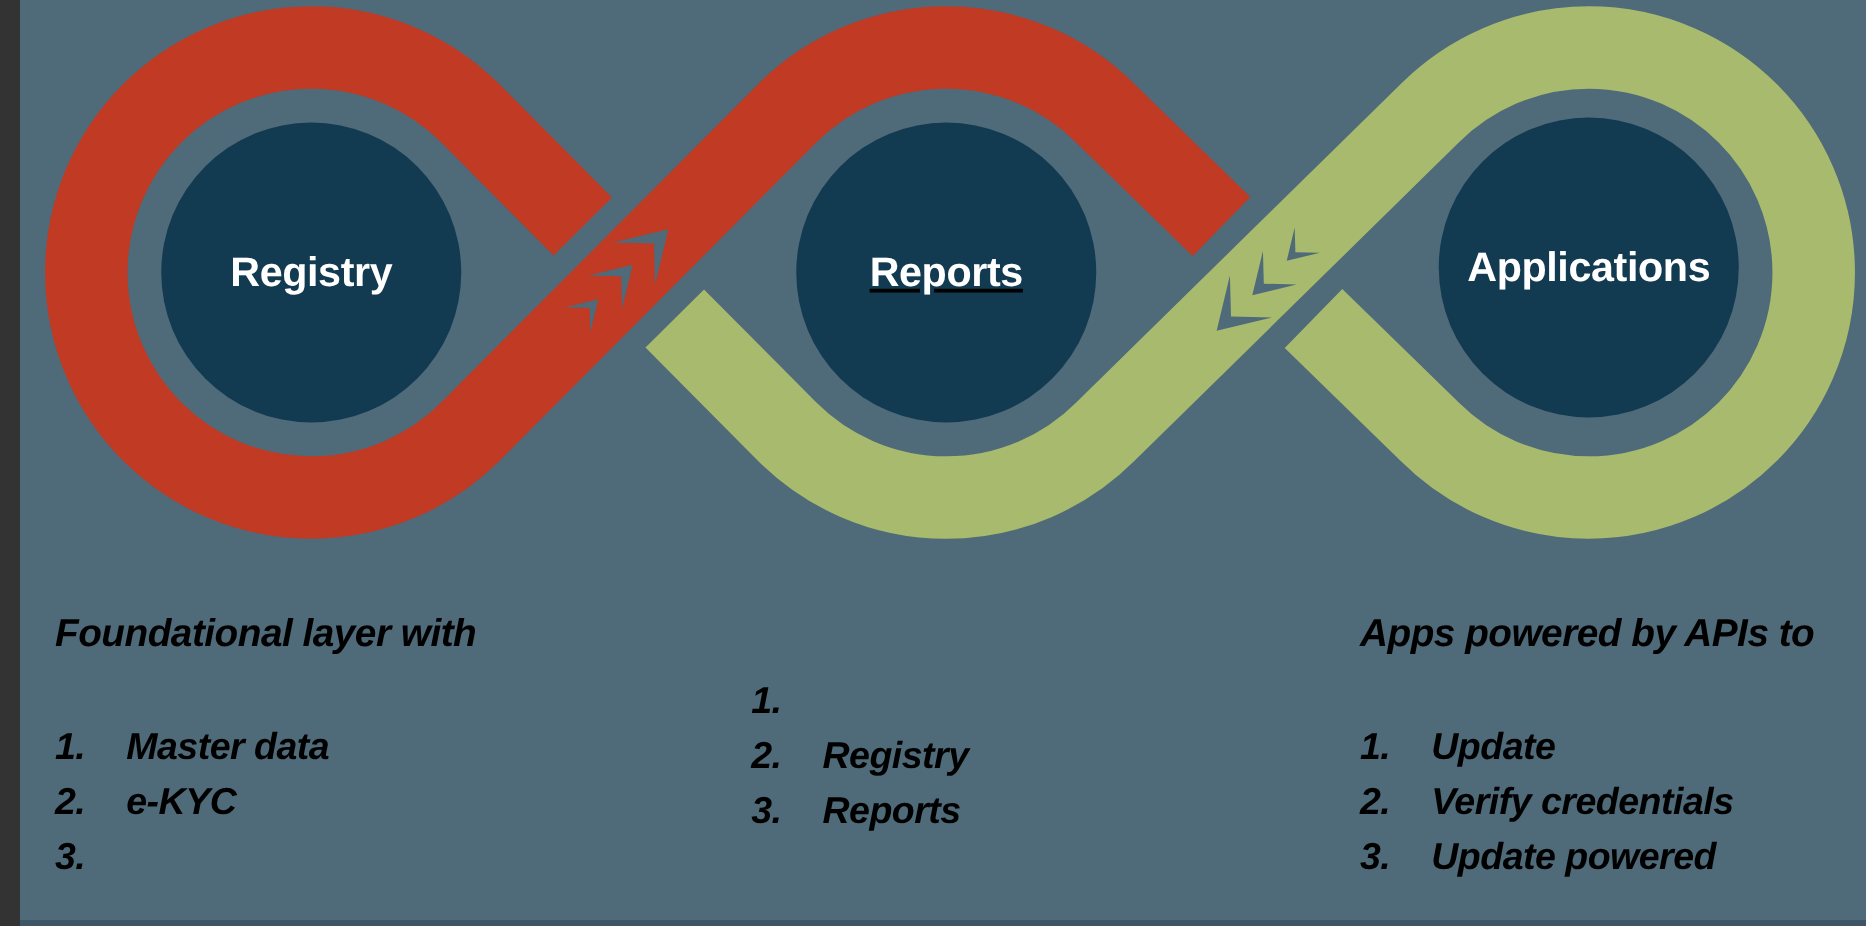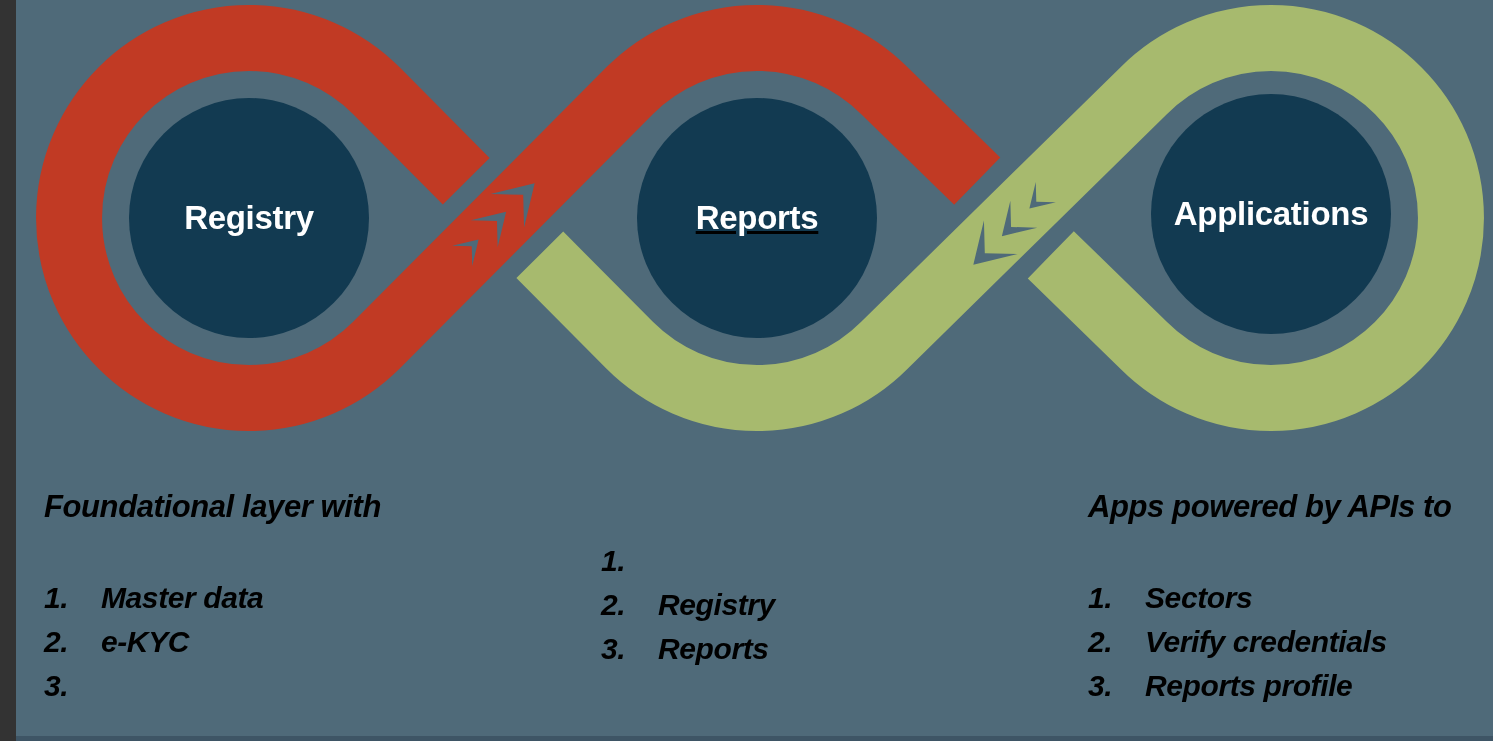--- a/index.html
+++ b/index.html
@@ -133,27 +133,27 @@
         <span>Reports</span>
       </div>
     </div>
   </div>
 
   <div class="col" style="left:1072px;">
     <div class="col-heading">Apps powered by APIs to</div>
     <div class="col-list">
       <div class="list-item">
         <span class="list-num">1.</span>
-        <span>Sectors</span>
+        <span>Update</span>
       </div>
       <div class="list-item">
         <span class="list-num">2.</span>
         <span>Verify credentials</span>
       </div>
       <div class="list-item">
         <span class="list-num">3.</span>
-        <span>Reports profile</span>
+        <span>Update powered</span>
       </div>
     </div>
   </div>
 
   <div class="bottom-edge"></div>
 </div>
 
 </body></html>

